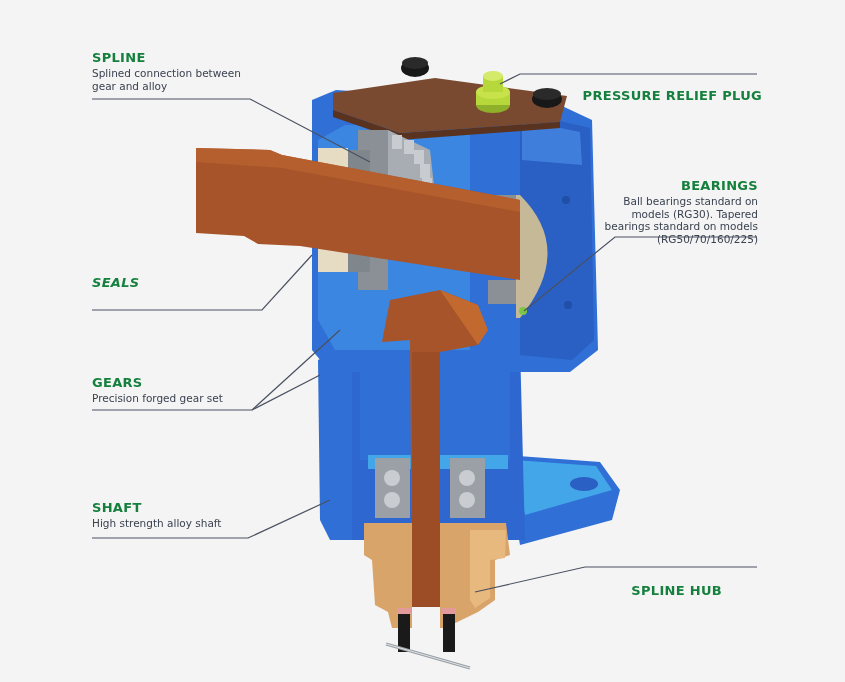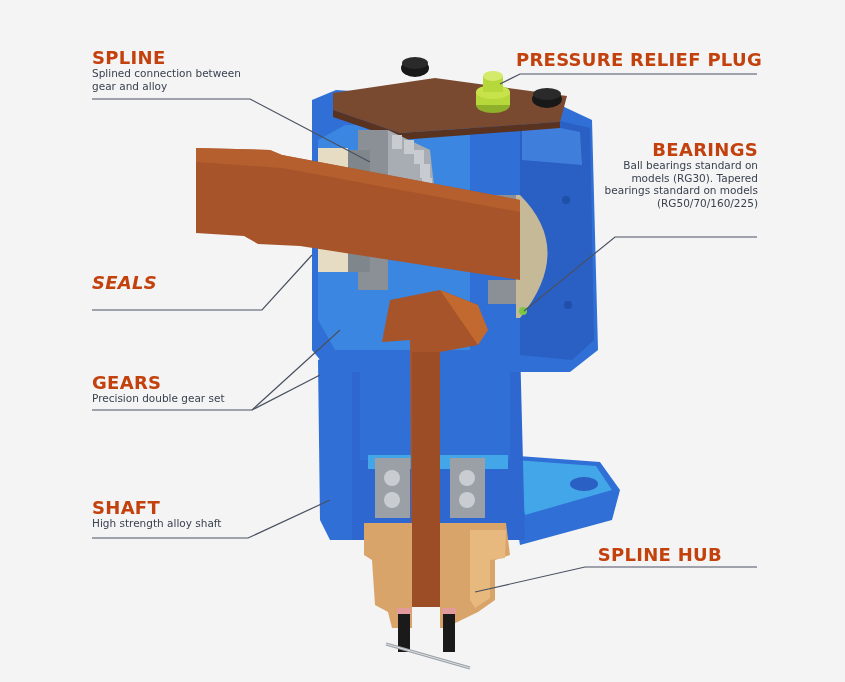--- a/index.html
+++ b/index.html
@@ -6,27 +6,27 @@
   body {
     width: 845px; height: 682px; overflow: hidden;
     background: #f4f4f4;
     font-family: "DejaVu Sans", "Liberation Sans", sans-serif;
     position: relative;
   }
   .stage { position: absolute; left: 0; top: 0; width: 845px; height: 682px; }
   .diagram-svg { position: absolute; left: 0; top: 0; }
   .callout { position: absolute; color: #1c2537; }
   .callout .title {
-    font-weight: bold; font-size: 18px; letter-spacing: 0.3px;
-    color: #c2410c; line-height: 19px; white-space: nowrap;
+    font-weight: bold; font-size: 13px; letter-spacing: 0.3px;
+    color: #15803d; line-height: 19px; white-space: nowrap;
   }
   .callout .desc {
     font-size: 10.5px; color: #3a4250; line-height: 12.5px;
   }
-  .callout.right { text-align: right; }
+  .callout.right { text-align: right; margin-top: 36px; }
   #c-spline { left: 92px; top: 48px; width: 220px; }
   #c-plug { left: 512px; top: 50px; width: 250px; }
   #c-bearings { left: 600px; top: 140px; width: 158px; }
   #c-seals { left: 92px; top: 273px; width: 200px; font-style: italic; }
   #c-gears { left: 92px; top: 373px; width: 200px; }
   #c-shaft { left: 92px; top: 498px; width: 200px; }
   #c-hub { left: 564px; top: 545px; width: 158px; }
 </style>
 </head>
 <body>
@@ -155,21 +155,21 @@
     <div class="title">BEARINGS</div>
     <div class="desc">Ball bearings standard on models (RG30). Tapered bearings standard on models (RG50/70/160/225)</div>
   </div>
 
   <div class="callout" id="c-seals">
     <div class="title">SEALS</div>
   </div>
 
   <div class="callout" id="c-gears">
     <div class="title">GEARS</div>
-    <div class="desc">Precision double gear set</div>
+    <div class="desc">Precision forged gear set</div>
   </div>
 
   <div class="callout" id="c-shaft">
     <div class="title">SHAFT</div>
     <div class="desc">High strength alloy shaft</div>
   </div>
 
   <div class="callout right" id="c-hub">
     <div class="title">SPLINE HUB</div>
   </div>

